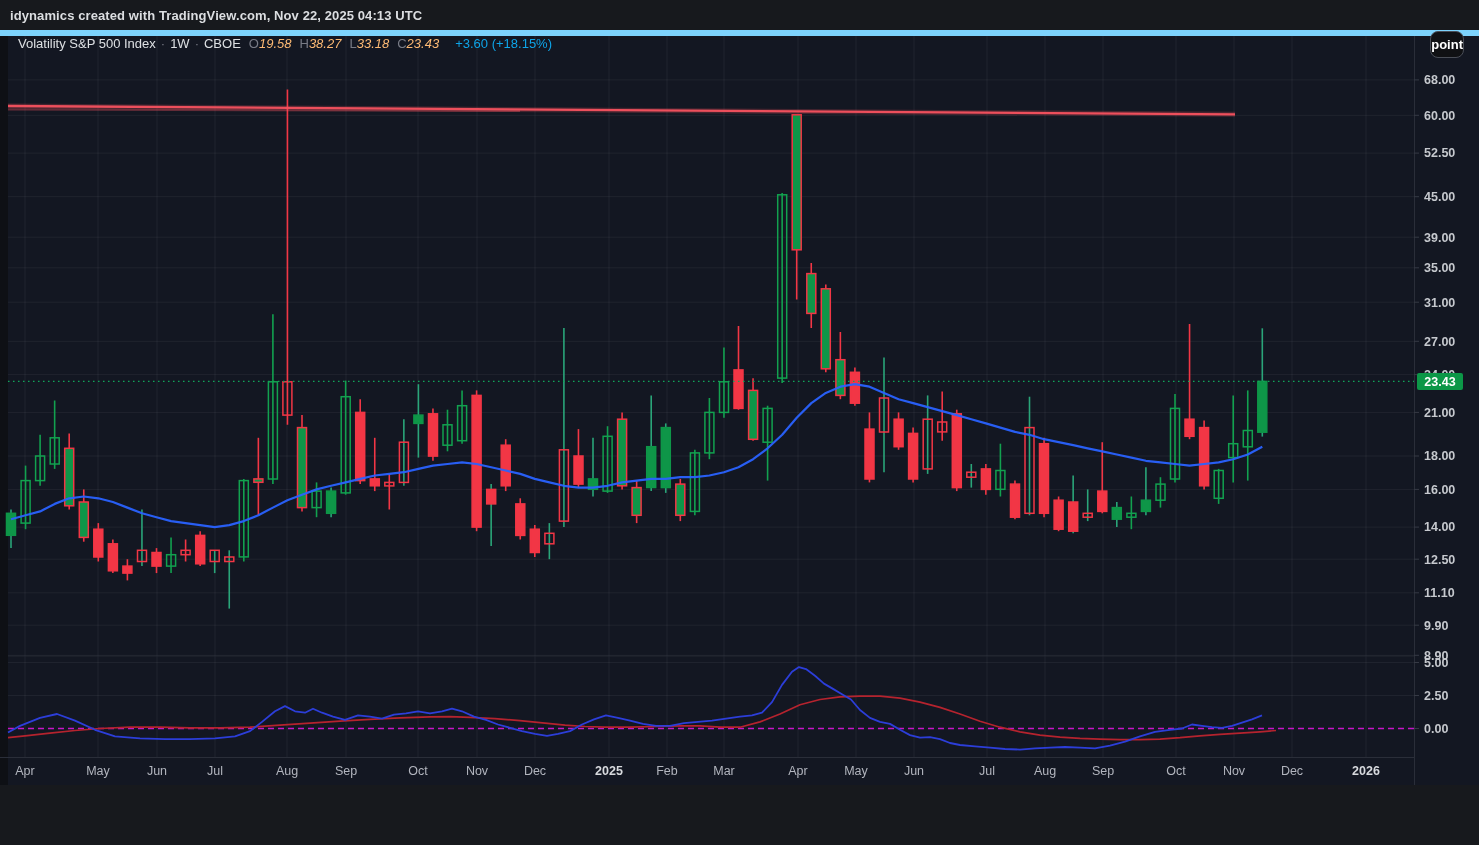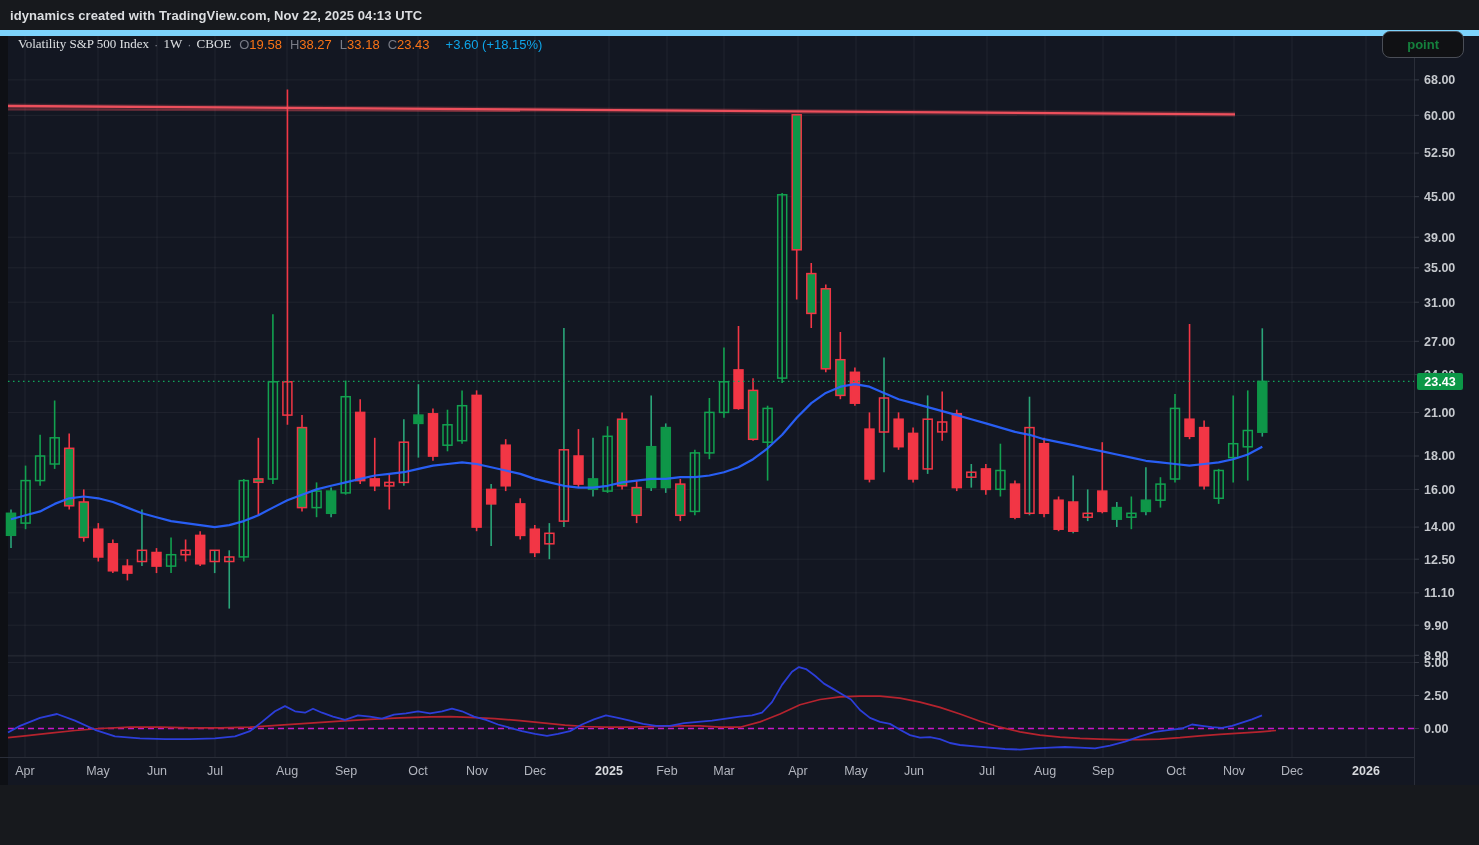--- a/index.html
+++ b/index.html
@@ -7,29 +7,29 @@
          font-family:"Liberation Sans",sans-serif;background:#17191d;}
   #chart-svg{position:absolute;left:0;top:0;z-index:1;}
   .bar{position:absolute;left:0;width:1479px;background:#17191d;z-index:2;}
   #topbar{top:0;height:30px;display:flex;align-items:center;border-bottom:6px solid #7dd3fc;}
   #topbar span{color:#dcdee1;font-size:13px;font-weight:700;margin-left:10px;letter-spacing:.1px;}
   #bottombar{top:785px;height:60px;display:flex;align-items:center;}
   #logo{display:flex;align-items:center;gap:10px;margin-left:16px;}
   #logo .brand{color:#c8cacd;font-size:22px;font-weight:700;letter-spacing:-0.3px;}
   #legend{position:absolute;left:18px;top:36px;z-index:3;display:flex;align-items:center;
           font-size:13px;white-space:nowrap;}
-  #legend .sym{color:#dde0e3;font-family:Liberation Serif, serif;}
+  #legend .sym{color:#dde0e3;}
   #legend .dim{color:#787b86;margin:0 5px;}
   #legend .pair{margin-left:8px;}
   #legend .lbl{color:#787b86;}
-  #legend .val{color:#f97316;}
+  #legend .val{color:#fdba74;font-style:italic;}
   #legend .chg{color:#0ea5e9;margin-left:16px;}
   #point-btn{position:absolute;top:31px;right:15px;z-index:3;background:#101114;
-             border:1px solid #4a4e57;border-radius:8px;color:#15803d;font-size:13px;
-             font-weight:600;padding:5px 24px;font-family:"Liberation Sans",sans-serif;cursor:pointer;}
+             border:1px solid #4a4e57;border-radius:8px;color:#ffffff;font-size:13px;
+             font-weight:600;padding:5px 0;font-family:"Liberation Sans",sans-serif;cursor:pointer;}
   #price-badge{position:absolute;left:1417px;top:373px;width:46px;height:17px;z-index:3;
                background:#0c9747;color:#fff;font-size:12.5px;font-weight:700;
                display:flex;align-items:center;justify-content:center;border-radius:2px;}
 </style>
 </head>
 <body>
 
 <div id="stage">
 
   <svg id="chart-svg" width="1479" height="845" viewBox="0 0 1479 845">

